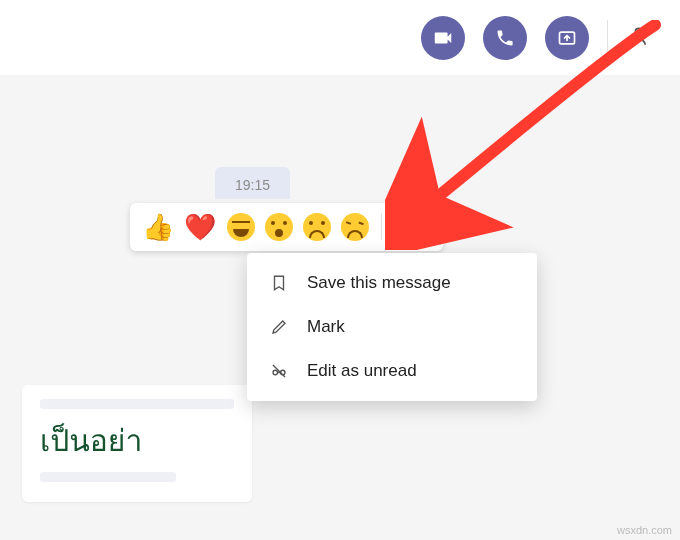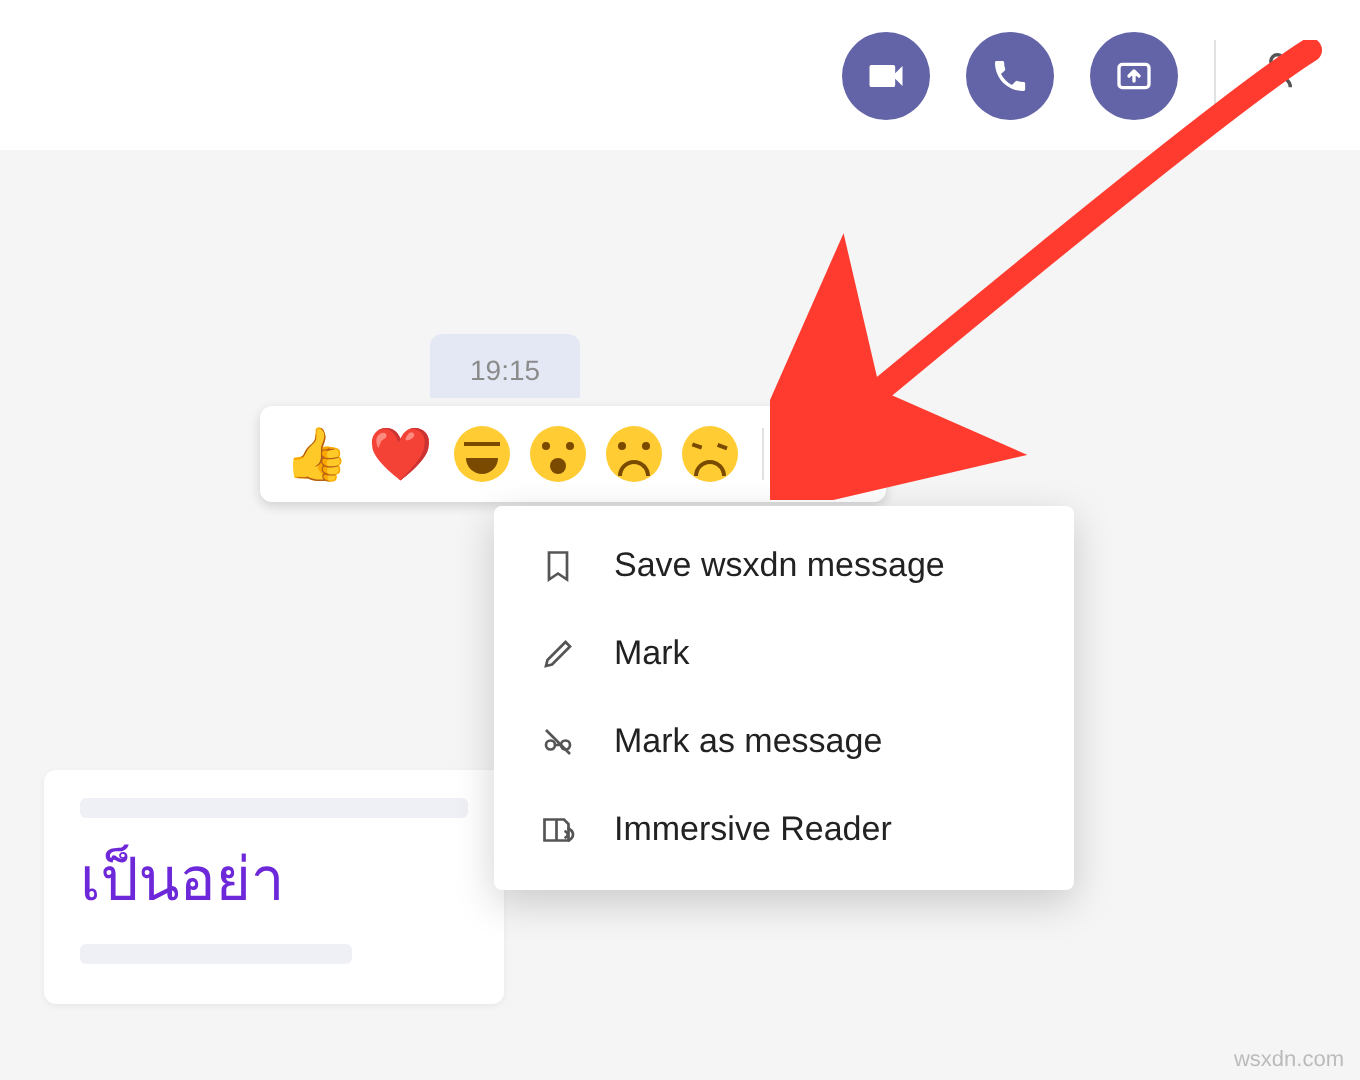--- a/index.html
+++ b/index.html
@@ -214,21 +214,21 @@
     box-shadow: 0 1px 3px rgba(0,0,0,0.06);
   }
   .compose-line {
     height: 10px;
     background: #eef0f6;
     border-radius: 3px;
     margin-bottom: 6px;
   }
   .compose-text {
     font-size: 30px;
-    color: #6d28d9;
+    color: #14532d;
     padding: 6px 0;
     line-height: 1.3;
   }
   .arrow-annotation {
     position: absolute;
     top: 20px;
     right: 15px;
     pointer-events: none;
     z-index: 20;
   }
@@ -288,48 +288,39 @@
     <span class="more-dots">•••</span>
   </div>
 
   <div class="context-menu">
     <div class="menu-item">
       <span class="menu-icon">
         <svg width="18" height="18" viewBox="0 0 24 24" fill="none" stroke="currentColor" stroke-width="1.8">
             <path d="M6 3h12v18l-6-4-6 4V3z"></path>
           </svg>
       </span>
-      <span>Save wsxdn message</span>
+      <span>Save this message</span>
     </div>
     <div class="menu-item">
       <span class="menu-icon">
         <svg width="18" height="18" viewBox="0 0 24 24" fill="none" stroke="currentColor" stroke-width="1.8">
             <path d="M4 20l4-1L20 7l-3-3L5 16l-1 4z"></path>
           </svg>
       </span>
       <span>Mark</span>
     </div>
     <div class="menu-item">
       <span class="menu-icon">
         <svg width="20" height="18" viewBox="0 0 24 24" fill="none" stroke="currentColor" stroke-width="1.8">
             <circle cx="7" cy="14" r="3"></circle>
             <circle cx="17" cy="14" r="3"></circle>
             <path d="M10 14h4M4 4l16 16"></path>
           </svg>
       </span>
-      <span>Mark as message</span>
-    </div>
-    <div class="menu-item">
-      <span class="menu-icon">
-        <svg width="20" height="18" viewBox="0 0 24 24" fill="none" stroke="currentColor" stroke-width="1.8">
-            <path d="M3 5h8v14H3zM11 5h5l3 3v11h-8z"></path>
-            <path d="M17 13c2 1 2 3 0 4M19 11c4 2 4 6 0 8" stroke-linecap="round"></path>
-          </svg>
-      </span>
-      <span>Immersive Reader</span>
+      <span>Edit as unread</span>
     </div>
   </div>
 
   <div class="compose-box">
     <div class="compose-line"></div>
     <div class="compose-text">เป็นอย่า</div>
     <div class="compose-line" style="width:70%;margin-top:6px;"></div>
   </div>
 
 </div>

